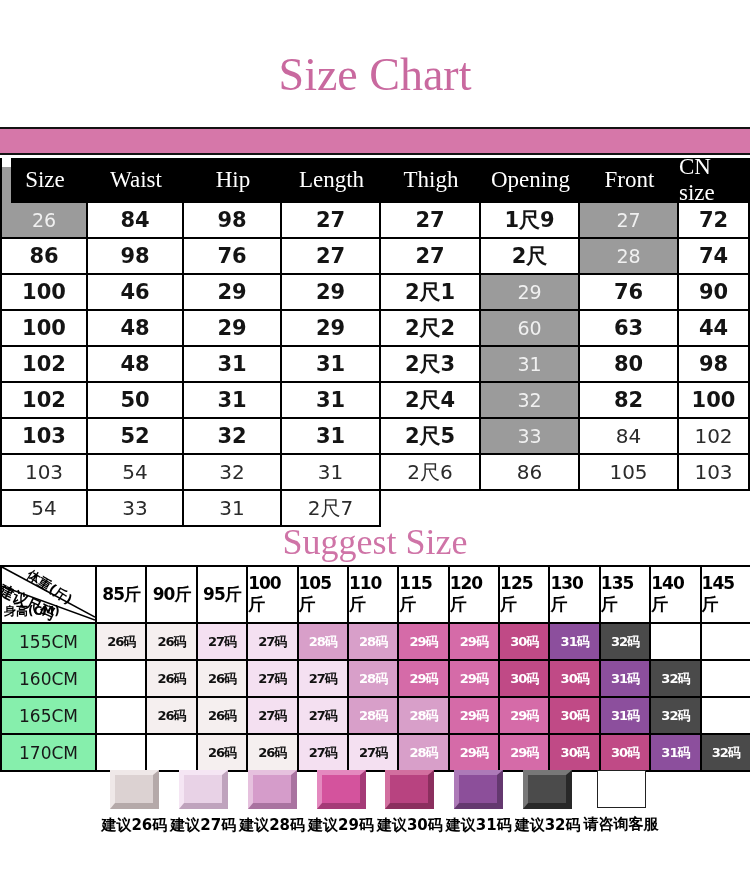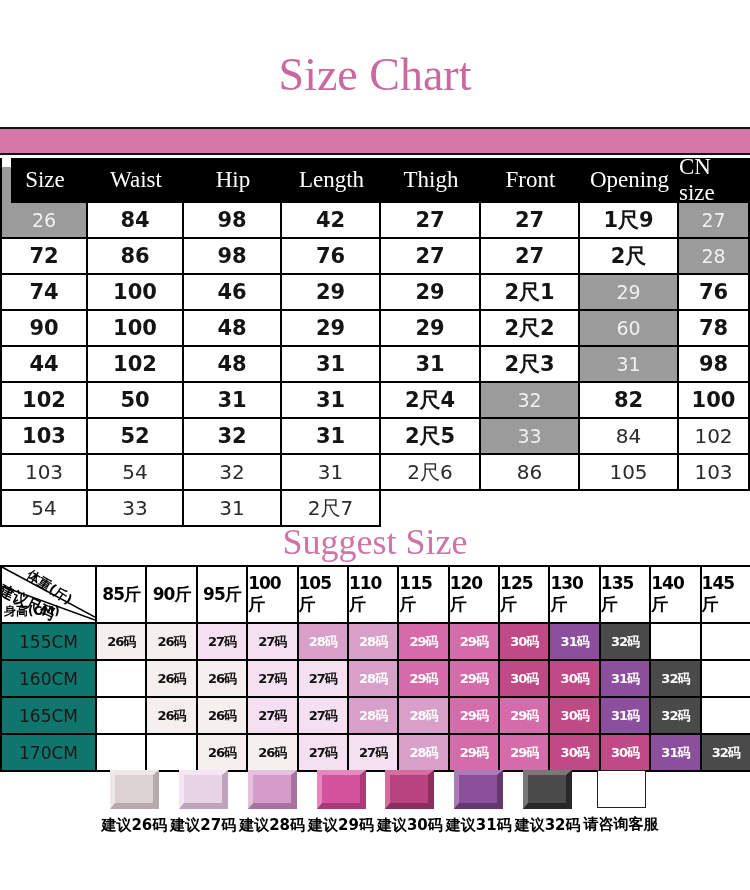--- a/index.html
+++ b/index.html
@@ -41,21 +41,21 @@
     border-right:2px solid #000;border-bottom:2px solid #000;}
   .sg-corner{position:relative;background:#fff;}
   .corner-svg{position:absolute;left:0;top:0;width:100%;height:100%;}
   .corner-svg line{stroke:#000;stroke-width:1.6;}
   .c-top{position:absolute;left:31px;top:-1px;font-size:13px;font-weight:700;color:#000;
     transform:rotate(33deg);transform-origin:left top;white-space:nowrap;}
   .c-mid{position:absolute;left:2px;top:14px;font-size:15px;font-weight:700;color:#000;
     transform:rotate(26deg);transform-origin:left top;white-space:nowrap;}
   .c-bot{position:absolute;left:2px;bottom:2px;font-size:12px;font-weight:700;color:#000;white-space:nowrap;}
   .sg-wh{background:#fff;color:#000;font-weight:700;font-size:17px;letter-spacing:-1px;}
-  .sg-height{background:#0f766e;color:#181818;font-size:17px;letter-spacing:0;}
+  .sg-height{background:#86efac;color:#181818;font-size:17px;letter-spacing:0;}
   .sg-cell{font-weight:700;font-size:13px;letter-spacing:-1px;}
   .sg-cell.empty{background:#fff;}
 
   
   .legend{position:absolute;top:770px;left:10px;width:740px;display:flex;
     justify-content:center;align-items:flex-start;gap:3px;}
   .leg-item{display:flex;flex-direction:column;align-items:center;min-width:62px;}
   .swatch{width:38px;height:28px;border-style:solid;border-width:5px 6px 6px 5px;}
   .swatch.plain{width:47px;height:36px;border:1px solid #222;background:#fff;}
   .leg-label{margin-top:7px;font-size:15px;font-weight:700;color:#000;white-space:nowrap;}
@@ -70,27 +70,26 @@
   <div class="band"></div>
 
   <div class="size-table">
     <div class="notch-w"></div>
     <div class="notch-g"></div>
   <div class="st-h">Size</div>
       <div class="st-h">Waist</div>
       <div class="st-h">Hip</div>
       <div class="st-h">Length</div>
       <div class="st-h">Thigh</div>
+      <div class="st-h">Opening</div>
       <div class="st-h">Front</div>
-      <div class="st-h">Opening</div>
       <div class="st-h">CN size</div>
       <div class="st-size">26</div>
       <div class="st-d ">84</div>
       <div class="st-d ">98</div>
-      <div class="st-d ">42</div>
       <div class="st-d ">27</div>
       <div class="st-d ">27</div>
       <div class="st-d ">1尺9</div>
       <div class="st-size">27</div>
       <div class="st-d ">72</div>
       <div class="st-d ">86</div>
       <div class="st-d ">98</div>
       <div class="st-d ">76</div>
       <div class="st-d ">27</div>
       <div class="st-d ">27</div>
@@ -104,28 +103,29 @@
       <div class="st-d ">2尺1</div>
       <div class="st-size">29</div>
       <div class="st-d ">76</div>
       <div class="st-d ">90</div>
       <div class="st-d ">100</div>
       <div class="st-d ">48</div>
       <div class="st-d ">29</div>
       <div class="st-d ">29</div>
       <div class="st-d ">2尺2</div>
       <div class="st-size">60</div>
-      <div class="st-d ">78</div>
+      <div class="st-d ">63</div>
       <div class="st-d ">44</div>
       <div class="st-d ">102</div>
       <div class="st-d ">48</div>
       <div class="st-d ">31</div>
       <div class="st-d ">31</div>
       <div class="st-d ">2尺3</div>
       <div class="st-size">31</div>
+      <div class="st-d ">80</div>
       <div class="st-d ">98</div>
       <div class="st-d ">102</div>
       <div class="st-d ">50</div>
       <div class="st-d ">31</div>
       <div class="st-d ">31</div>
       <div class="st-d ">2尺4</div>
       <div class="st-size">32</div>
       <div class="st-d ">82</div>
       <div class="st-d ">100</div>
       <div class="st-d ">103</div>

